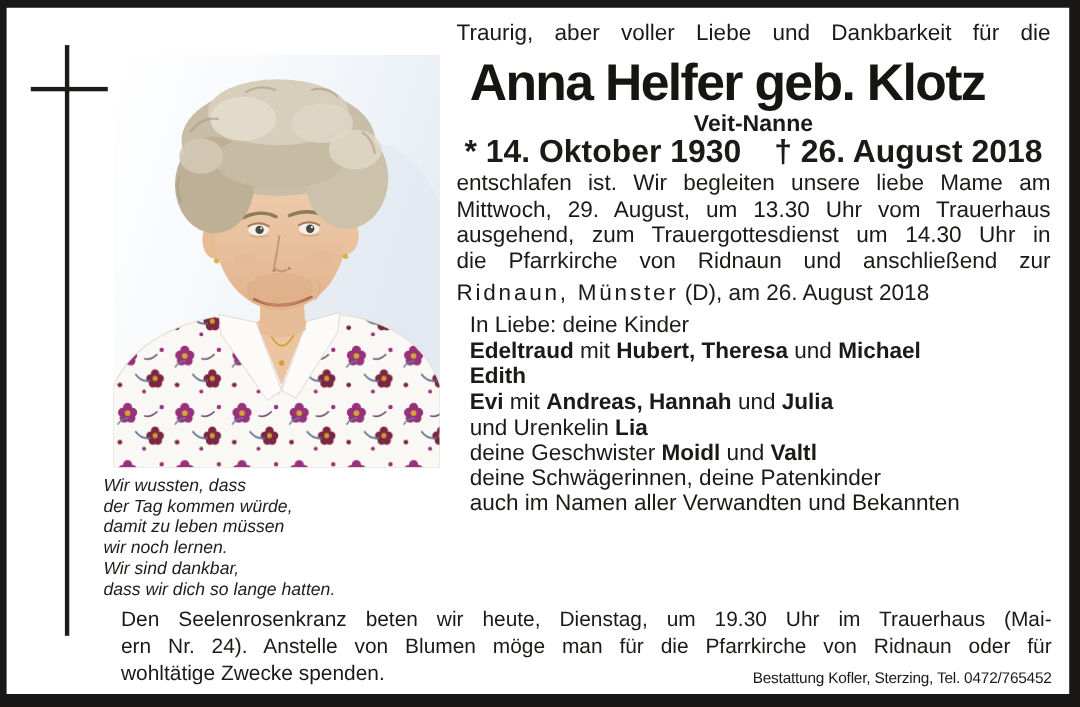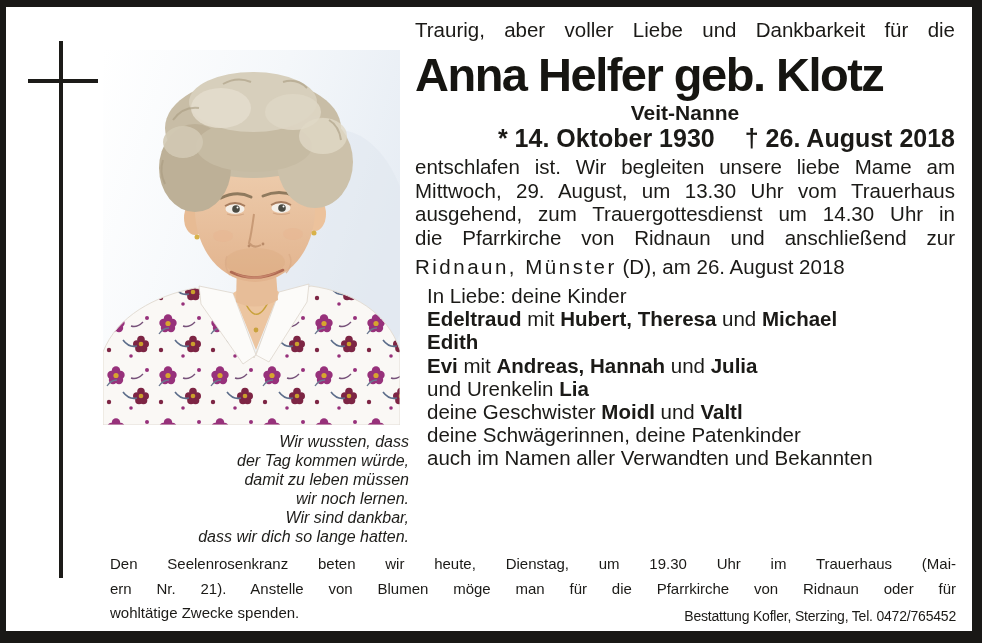--- a/index.html
+++ b/index.html
@@ -6,37 +6,37 @@
   .page{
     position:relative;width:982px;height:643px;box-sizing:border-box;
     background:#ffffff;color:#1b1a17;
     border-style:solid;border-color:#191816;border-width:7px 10px 12px 6px;
     font-family:"Liberation Sans",sans-serif;overflow:hidden;
   }
   .cross-v{position:absolute;left:53px;top:34px;width:4px;height:537px;background:#1c1b18;}
   .cross-h{position:absolute;left:22px;top:72px;width:70px;height:4px;background:#1c1b18;}
   .photo{position:absolute;left:97px;top:43px;width:297px;height:375px;}
   .photo svg{display:block;width:100%;height:100%;}
-  .verse{position:absolute;left:88px;top:425px;width:315px;text-align:right;
+  .verse{position:absolute;left:88px;top:425px;width:315px;text-align:left;
          font-style:italic;font-size:16px;line-height:19px;color:#1e1d1a;}
   .col{position:absolute;left:409px;top:0;width:540px;}
   .intro{margin-top:11px;font-size:20.5px;line-height:23.4px;}
   .line{white-space:normal;}
   .just{text-align:justify;text-align-last:justify;}
-  .name{margin:9px 0 0 0;font-size:47px;line-height:49px;font-weight:bold;
+  .name{margin:9px 0 0 12px;font-size:47px;line-height:49px;font-weight:bold;
         letter-spacing:-1.5px;white-space:nowrap;color:#161511;}
   .nick{margin-top:2px;text-align:center;font-weight:bold;font-size:21px;line-height:24px;}
-  .dates{margin-top:1px;text-align:right;font-weight:bold;font-size:25px;line-height:25px;}
+  .dates{margin-top:1px;text-align:center;font-weight:bold;font-size:29px;line-height:25px;}
   .dates .death{margin-left:30px;}
   .bodytext{margin-top:4px;font-size:20.5px;line-height:23.4px;}
   .dateline{margin-top:6px;font-size:20.5px;line-height:23px;}
   .dateline .spaced{letter-spacing:2.5px;}
   .family{margin-top:6px;font-size:20.5px;line-height:23.2px;margin-left:12px;}
   .family b{font-weight:bold;}
-  .rosary{position:absolute;left:104px;top:545px;width:846px;font-size:15px;line-height:24.6px;}
+  .rosary{position:absolute;left:104px;top:545px;width:846px;font-size:19px;line-height:24.6px;}
   .funeral{position:absolute;right:16px;top:601px;font-size:14px;font-weight:normal;letter-spacing:-0.2px;}
 </style>
 </head>
 <body>
 
 <div class="page">
 
   <div>
     <div class="cross-v"></div>
     <div class="cross-h"></div>
@@ -179,19 +179,19 @@
       <div><b>Evi</b><span> mit </span><b>Andreas, Hannah</b><span> und </span><b>Julia</b></div>
       <div><span>und Urenkelin </span><b>Lia</b></div>
       <div><span>deine Geschwister </span><b>Moidl</b><span> und </span><b>Valtl</b></div>
       <div>deine Schwägerinnen, deine Patenkinder</div>
       <div>auch im Namen aller Verwandten und Bekannten</div>
     </div>
   </div>
 
   <div class="rosary">
       <div class="line just">Den Seelenrosenkranz beten wir heute, Dienstag, um 19.30 Uhr im Trauerhaus (Mai-</div>
-      <div class="line just">ern Nr. 21). Anstelle von Blumen möge man für die Pfarrkirche von Ridnaun oder für</div>
+      <div class="line just">ern Nr. 24). Anstelle von Blumen möge man für die Pfarrkirche von Ridnaun oder für</div>
       <div class="line">wohltätige Zwecke spenden.</div>
     </div>
 
   <div class="funeral">Bestattung Kofler, Sterzing, Tel. 0472/765452</div>
 
 </div>
 
 </body></html>

